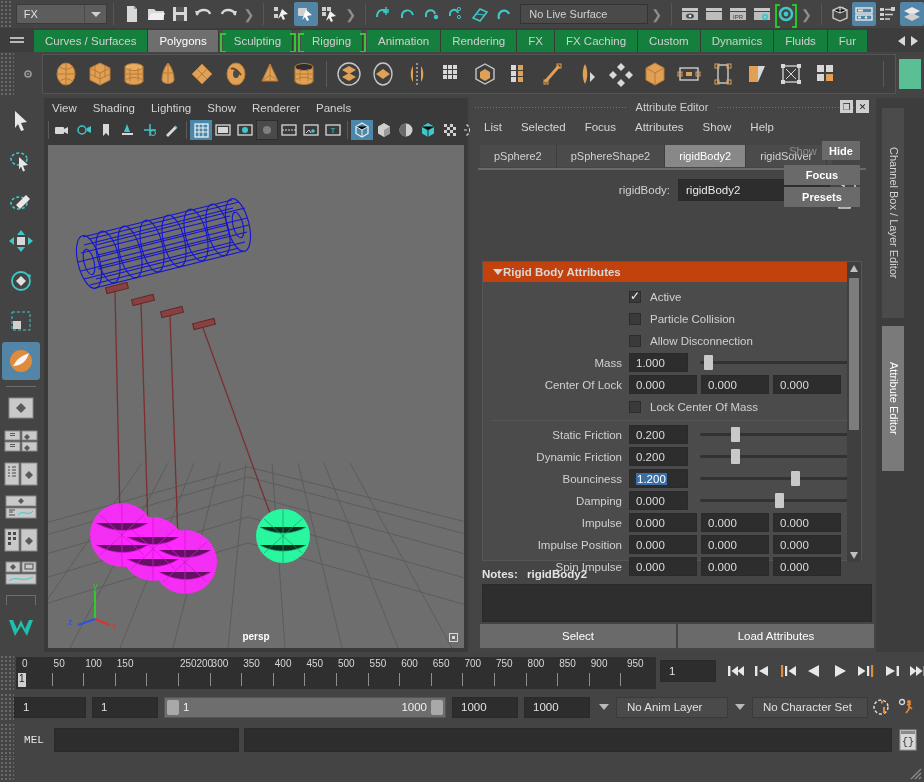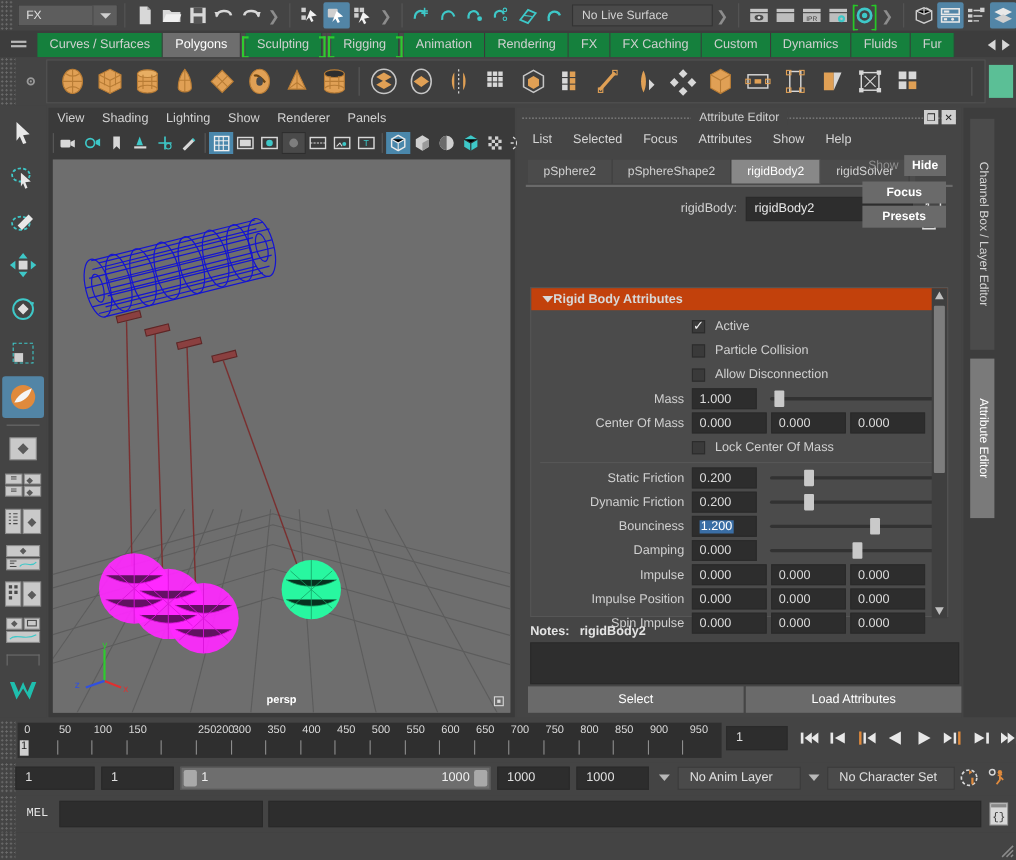--- a/index.html
+++ b/index.html
@@ -1082,21 +1082,21 @@
             <span class="alabel">Mass</span>
             <span class="fld w1">
               <span>1.000</span>
             </span>
             <span class="slider">
               <span class="track"></span>
               <span class="knob" style="left: 3%;"></span>
             </span>
           </div>
           <div class="arow">
-            <span class="alabel">Center Of Mass</span>
+            <span class="alabel">Center Of Lock</span>
             <span class="fld w3">
               <span>0.000</span>
             </span>
             <span class="fld w3">
               <span>0.000</span>
             </span>
             <span class="fld w3">
               <span>0.000</span>
             </span>
           </div>

